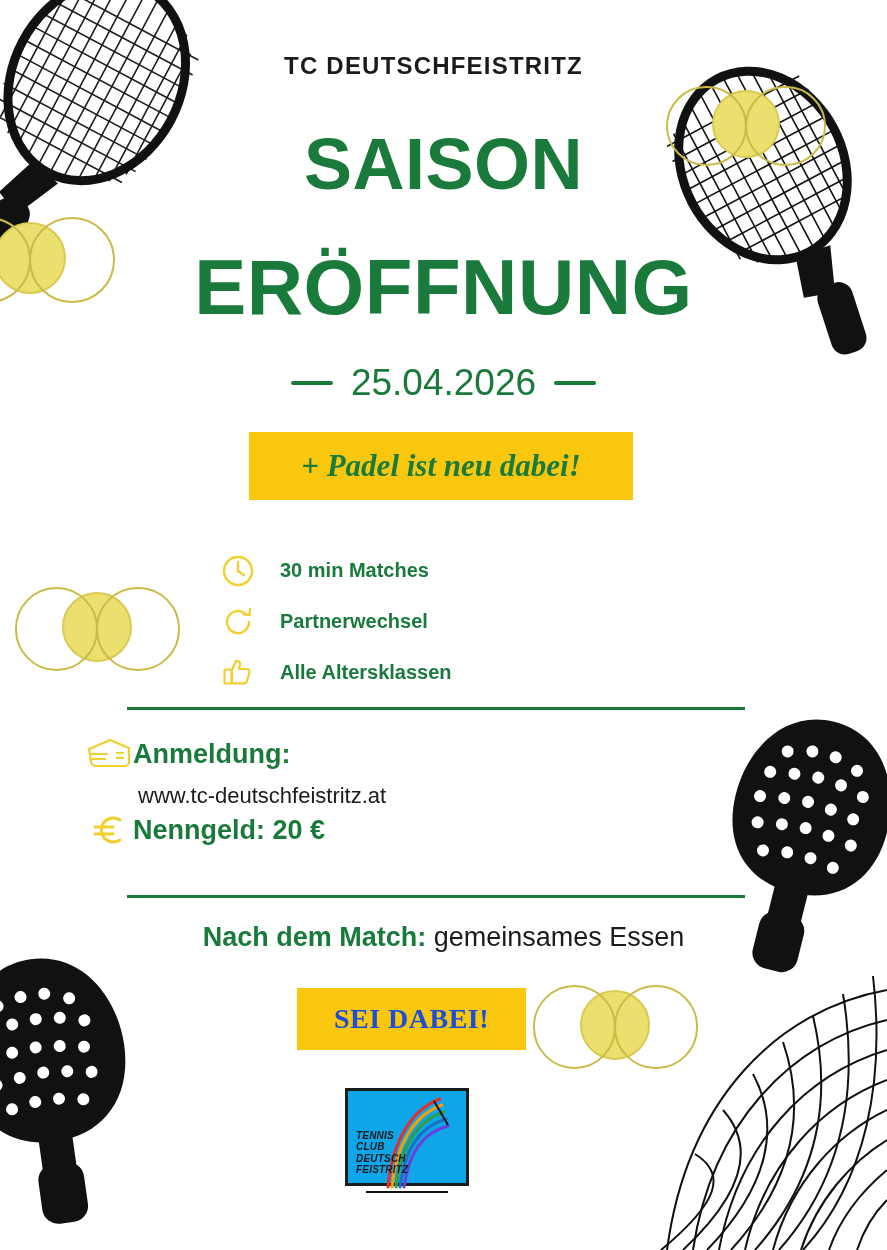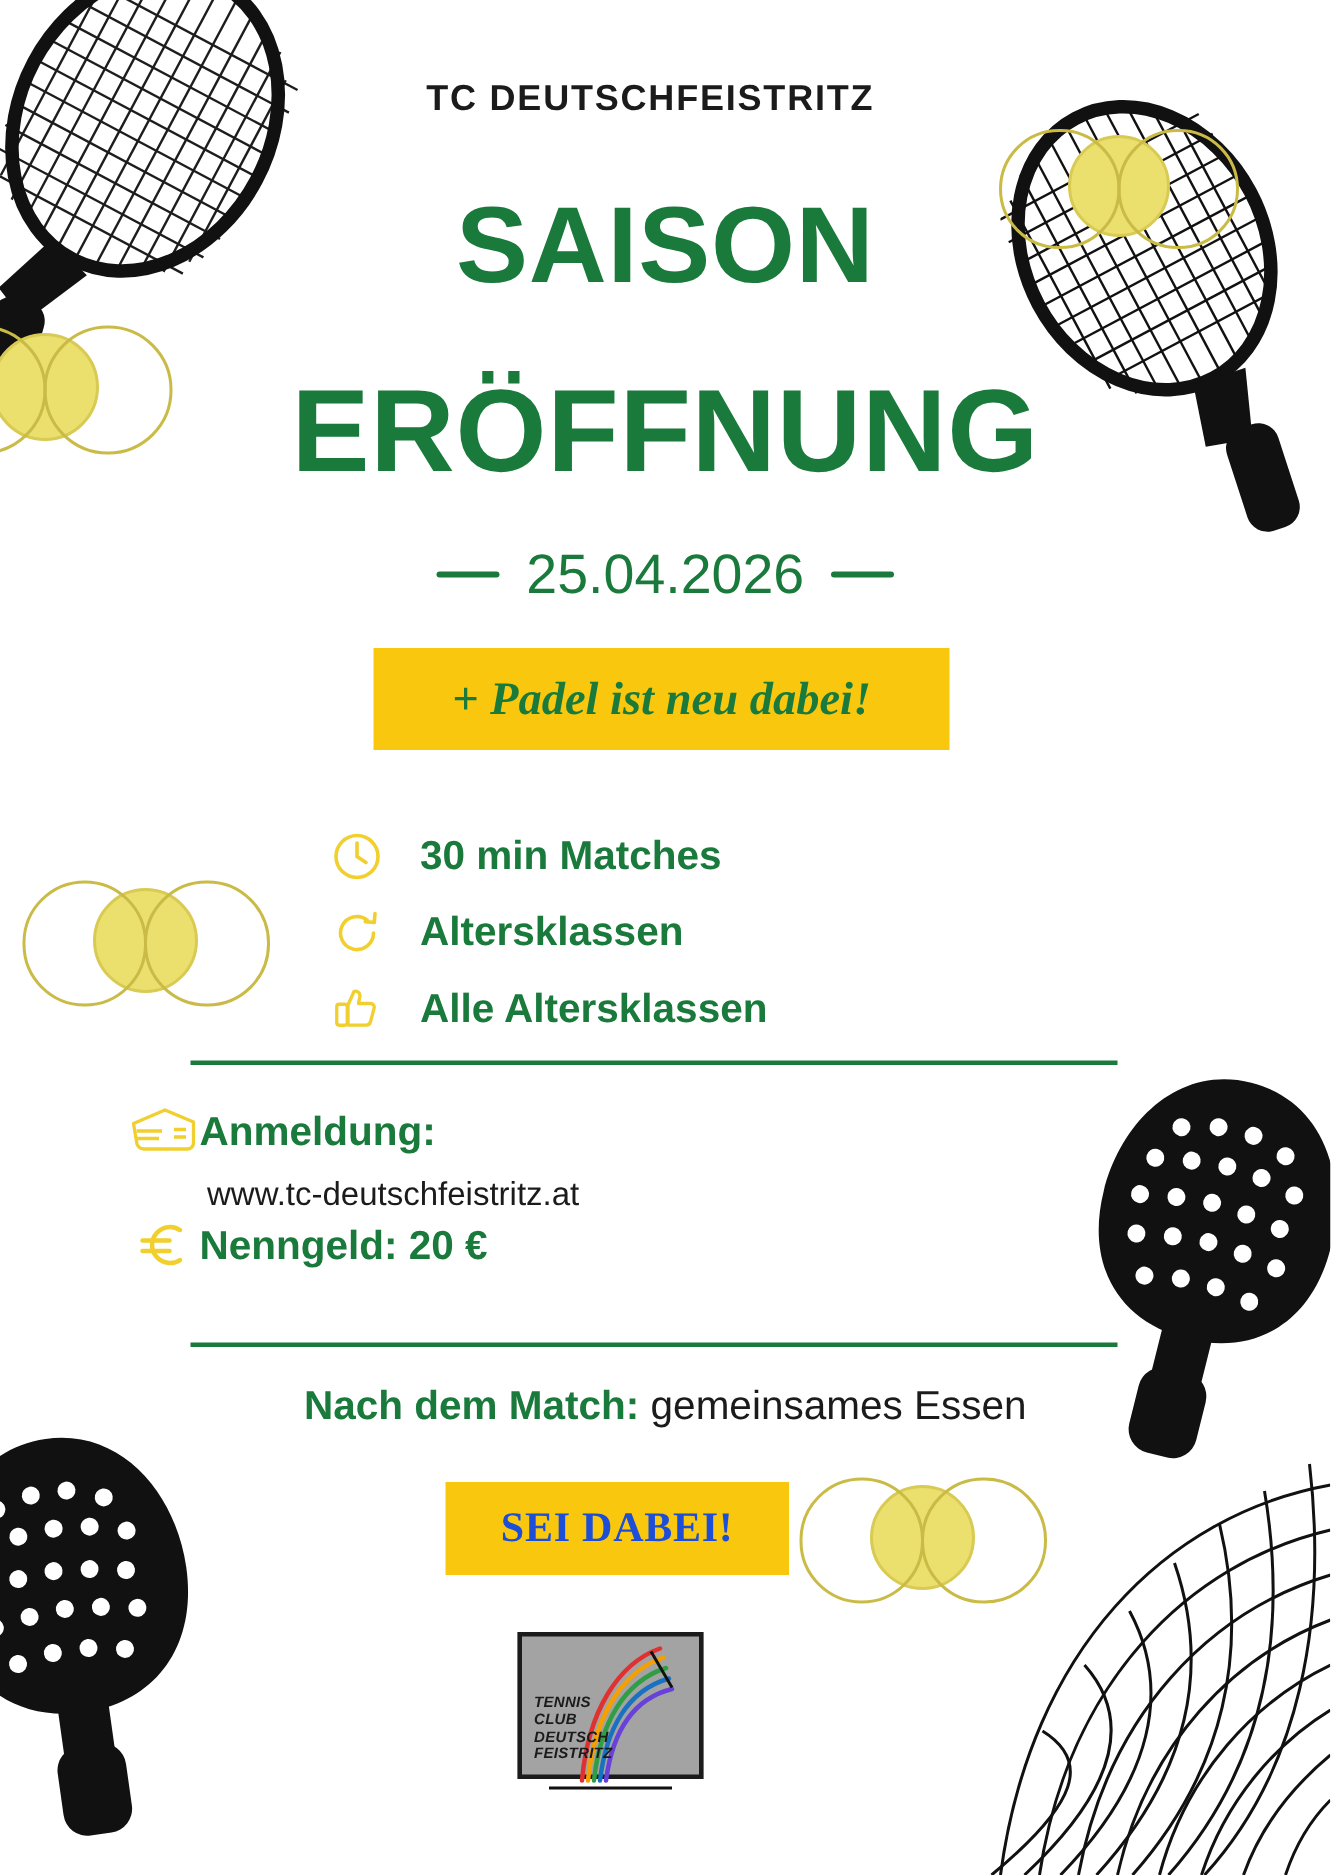--- a/index.html
+++ b/index.html
@@ -120,21 +120,21 @@
   .feature .f-icon {
     width: 40px;
     height: 40px;
     display: flex;
     align-items: center;
     justify-content: center;
     color: #f0cf2e;
     flex: 0 0 40px;
   }
   .feature .f-label {
-    font-size: 27px;
+    font-size: 20px;
     font-weight: bold;
     color: #1a7a3c;
   }
 
   .rule {
     position: absolute;
     left: 127px;
     width: 618px;
     height: 3px;
     background: #1a7a3c;
@@ -193,21 +193,21 @@
   }
 
   
   .logo {
     position: absolute;
     top: 1088px;
     left: 345px;
     width: 124px;
     height: 98px;
     border: 3px solid #1b1b1b;
-    background: #a3a3a3;
+    background: #0ea5e9;
   }
   .logo-text {
     position: absolute;
     left: 8px;
     bottom: 8px;
     font-size: 10px;
     font-weight: bold;
     line-height: 1.12;
     color: #1b1b1b;
     font-style: italic;
@@ -397,21 +397,21 @@
       <span class="f-label">30 min Matches</span>
     </div>
 
     <div class="feature">
       <span class="f-icon">
         <svg width="34" height="34" viewBox="0 0 34 34" fill="none" stroke="#f0cf2e" stroke-width="2.4">
           <path d="M28 17 a11 11 0 1 1 -4.2 -8.6" stroke-linecap="round"></path>
           <path d="M29 4 L28.5 10 L22.5 9.4" stroke-linecap="round" stroke-linejoin="round"></path>
         </svg>
       </span>
-      <span class="f-label">Altersklassen</span>
+      <span class="f-label">Partnerwechsel</span>
     </div>
 
     <div class="feature">
       <span class="f-icon">
         <svg width="34" height="34" viewBox="0 0 34 34" fill="none" stroke="#f0cf2e" stroke-width="2.2" stroke-linejoin="round">
           <path d="M11 14 L15 5 a3 3 0 0 1 4 3 L18 13 h8 a2.5 2.5 0 0 1 2.4 3.2 l-2.4 9 a3 3 0 0 1 -2.9 2.2 H11 Z"></path>
           <rect x="3.5" y="13.5" width="7" height="14" rx="1.6"></rect>
         </svg>
       </span>
       <span class="f-label">Alle Altersklassen</span>

